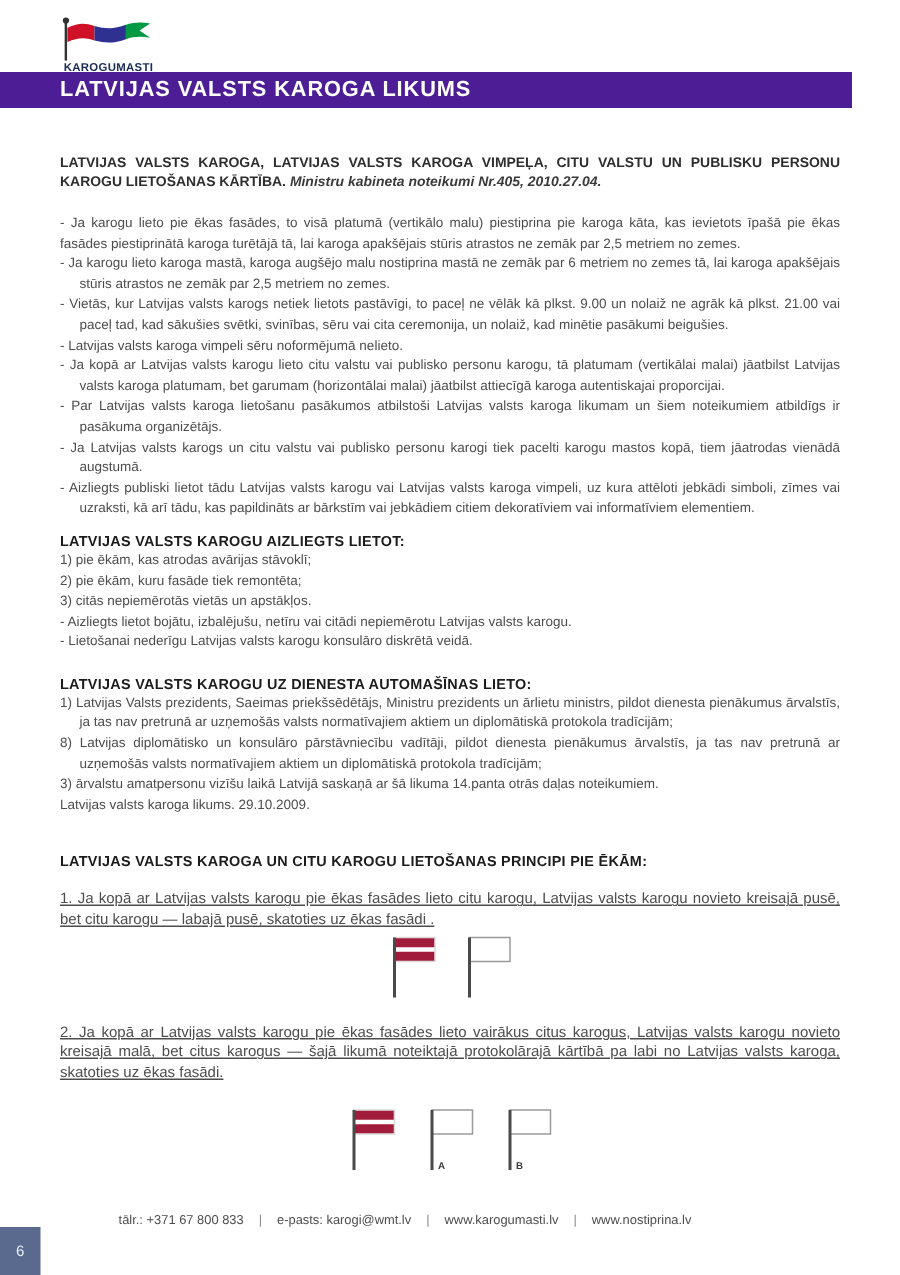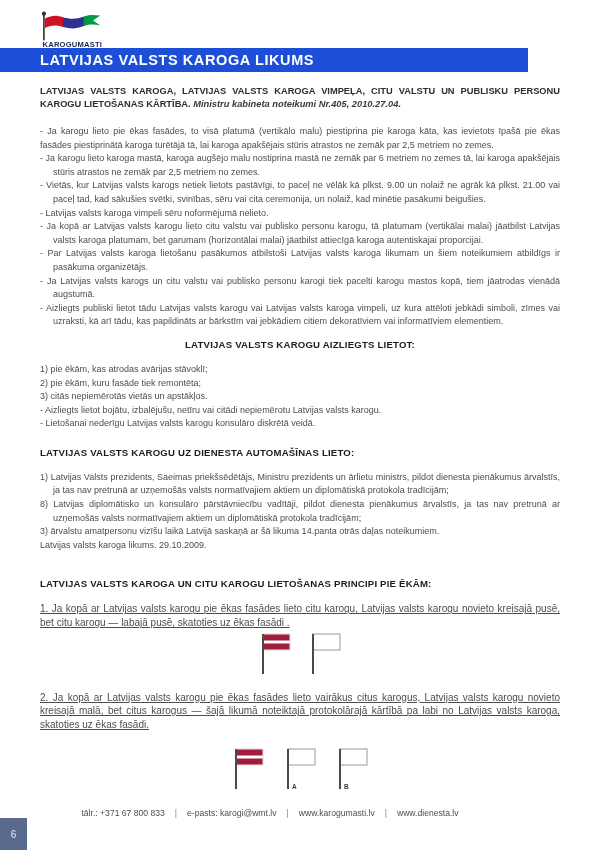--- a/index.html
+++ b/index.html
@@ -9,52 +9,52 @@
     width:600px;height:850px;
     background:#ffffff;
     font-family:"Liberation Sans", sans-serif;
     color:#4d4d4d;
     overflow:hidden;
   }
   
   .logo{position:absolute;top:8px;left:38px;width:90px;height:40px;}
   
   .header-bar{
-    position:absolute;top:48px;left:0;width:528px;height:24px;
-    background:#1d4ed8;
+    position:absolute;top:48px;left:0;width:568px;height:24px;
+    background:#4c1d95;
     display:flex;align-items:center;
   }
   .header-bar .title{
     margin-left:40px;
     color:#ffffff;font-size:14.5px;font-weight:bold;letter-spacing:0.6px;
   }
   
   .content{
     position:absolute;top:72px;left:0;width:600px;
-    padding:13px 40px 0 40px;box-sizing:border-box;
+    padding:30px 40px 0 40px;box-sizing:border-box;
   }
   p{margin:0;}
   .intro{
     font-size:9.3px;line-height:13px;text-align:justify;
     color:#2e2e2e;margin-bottom:14px;
   }
   .intro .b{font-weight:bold;}
   .intro .i{font-style:italic;font-weight:bold;color:#3a3a3a;font-weight:600;}
   .bullets p, .plainlist p{
     font-size:9px;line-height:13.6px;text-align:justify;
     padding-left:13px;text-indent:-13px;
   }
   .bullets p.no-hang{padding-left:0;text-indent:0;}
   .sec-heading{
     font-size:9.6px;font-weight:bold;color:#1c1c1c;letter-spacing:0.2px;
   }
-  .h1x{margin-top:10px;text-align:center;}
+  .h1x{margin-top:10px;}
   .h2x{margin-top:16px;}
   .h3x{margin-top:26px;}
-  .after-heading{margin-top:13px;}
+  .after-heading{}
   .note-italic{font-size:9px;line-height:13.6px;color:#4d4d4d;}
   .para{font-size:10px;line-height:13.6px;text-align:justify;margin-top:13px;text-decoration:underline;}
   
   .flag-row{
     display:flex;justify-content:center;align-items:flex-start;gap:16px;
     margin-top:2px;
   }
   .flag-row.second{margin-top:16px;gap:18px;}
   .flag-wrap{position:relative;width:34px;height:46px;}
   .flag-wrap .flag-label{
@@ -180,18 +180,18 @@
 
   </div>
 
   <div class="footer-line">
     <span>tālr.: +371 67 800 833</span>
     <span class="sep">|</span>
     <span>e-pasts: karogi@wmt.lv</span>
     <span class="sep">|</span>
     <span>www.karogumasti.lv</span>
     <span class="sep">|</span>
-    <span>www.dienesta.lv</span>
+    <span>www.nostiprina.lv</span>
   </div>
 
   <div class="page-number-box">6</div>
 
 </div>
 
 </body></html>

